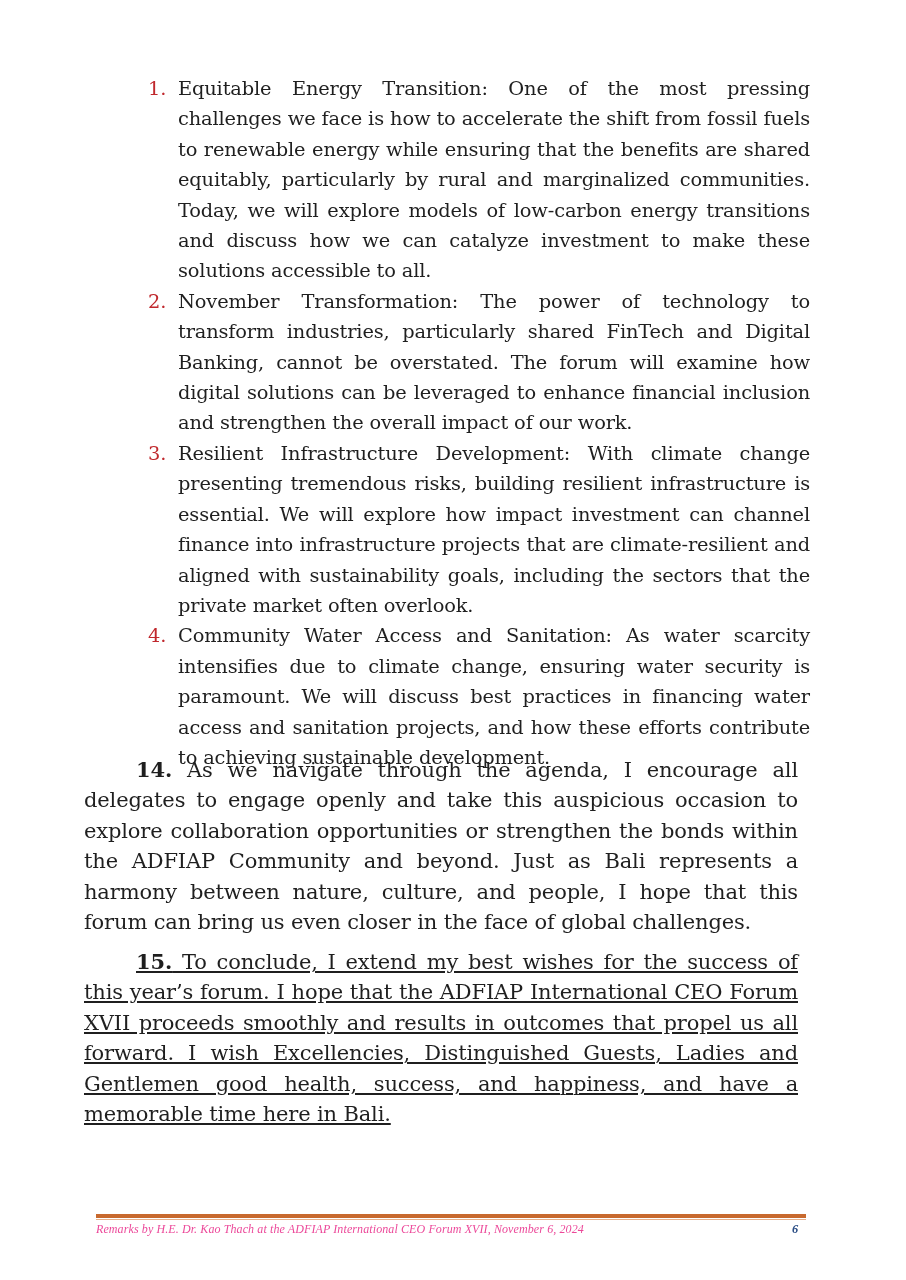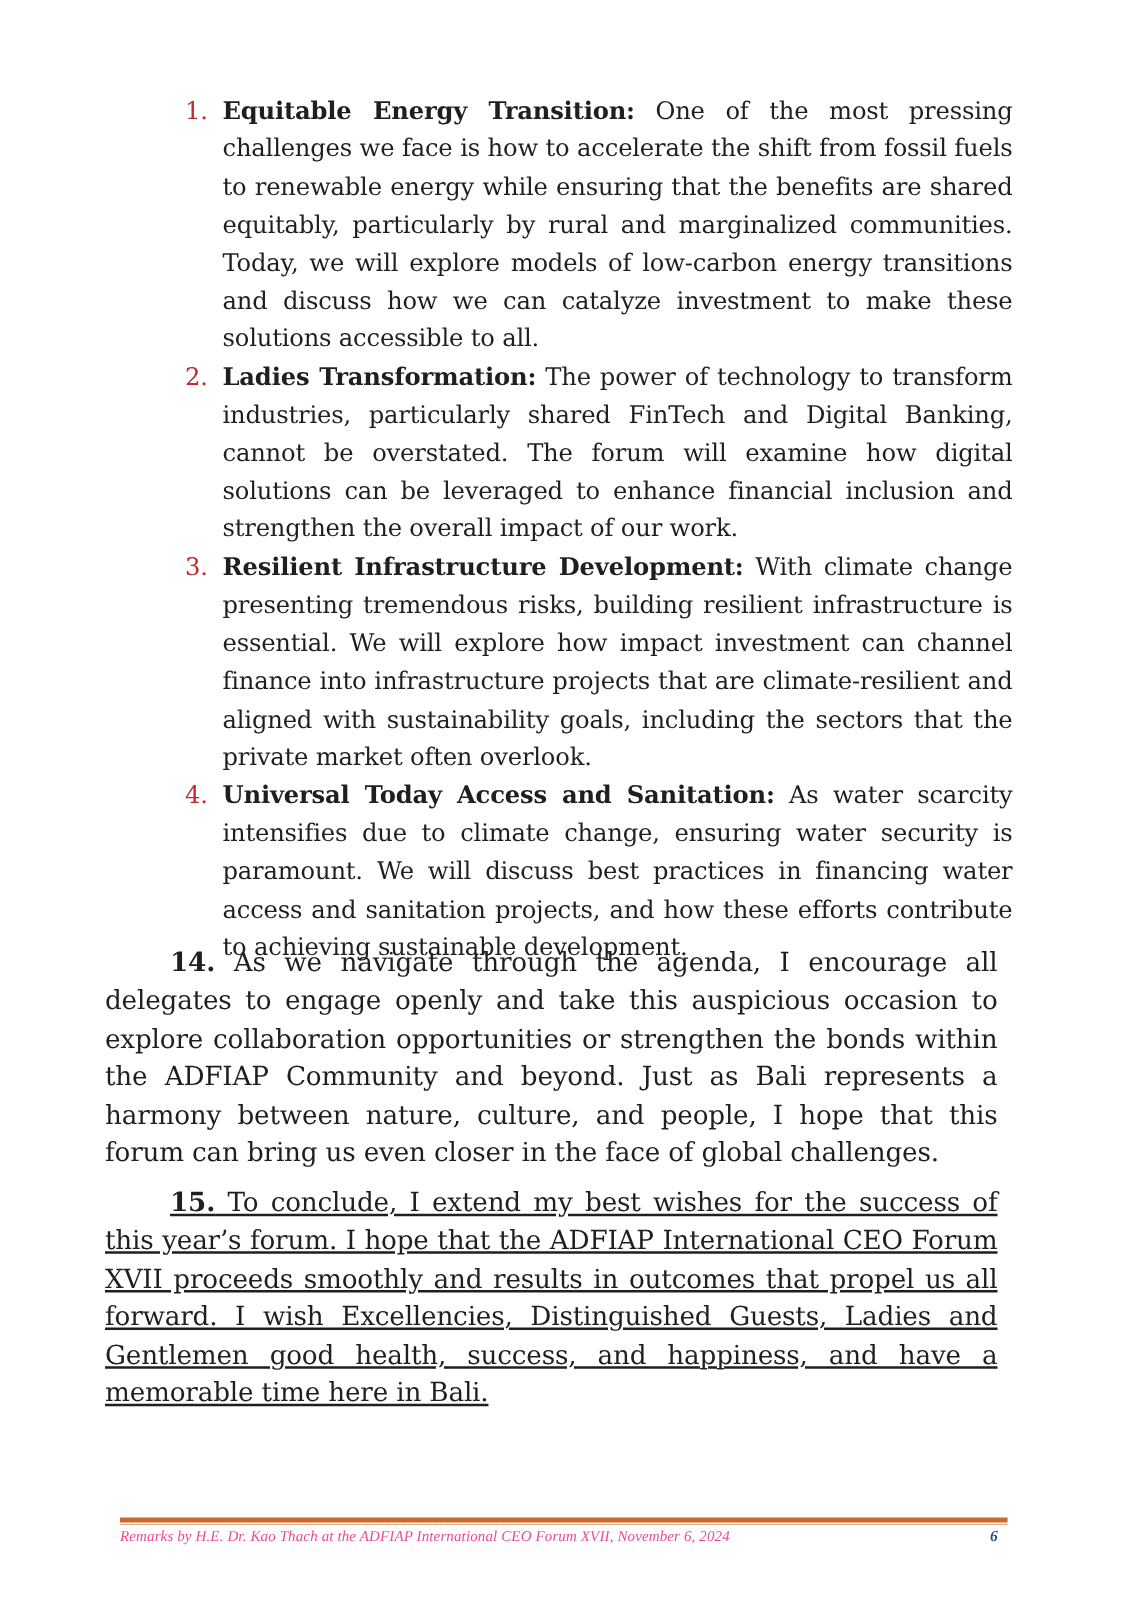--- a/index.html
+++ b/index.html
@@ -4,46 +4,46 @@
 <style>
   html, body { margin: 0; padding: 0; }
   body {
     width: 906px; height: 1280px; background: #ffffff; position: relative; overflow: hidden;
     font-family: "DejaVu Serif", "Liberation Serif", serif; color: #1f1f1f;
   }
   .page { position: absolute; left: 0; top: 0; width: 906px; height: 1280px; }
   .list { position: absolute; left: 148px; top: 74px; width: 662px; margin: 0; padding: 0; list-style: none; }
   .list-item { position: relative; padding-left: 30px; font-size: 19.4px; line-height: 30.4px; text-align: justify; letter-spacing: -0.15px; }
   .list-num { position: absolute; left: 0; top: 0; color: #c0282d; }
-  .term { font-weight: bold; }
+  .term { font-weight: normal; }
   .para { position: absolute; left: 84px; width: 714px; margin: 0; font-size: 21px; line-height: 30.4px; text-align: justify; text-indent: 52px; letter-spacing: -0.15px; }
   .para-num { font-weight: bold; }
   #p14 { top: 755px; }
   #p15 { top: 947px; text-decoration: underline; }
   .footer-rule { position: absolute; left: 96px; top: 1214px; width: 710px; height: 4px; background: #c8692e; }
   .footer-rule-thin { position: absolute; left: 96px; top: 1219px; width: 710px; height: 1px; background: #e8b08a; }
   .footer-text { position: absolute; left: 96px; top: 1222px; font-family: "Liberation Serif", serif; font-style: italic; font-weight: normal; font-size: 12px; color: #ec4899; letter-spacing: 0.1px; }
   .footer-page { position: absolute; left: 792px; top: 1222px; font-family: "Liberation Serif", serif; font-style: italic; font-weight: bold; font-size: 12.4px; color: #2d4f86; }
 </style>
 </head>
 <body>
 
 <div class="page">
   <ol class="list">
     <li class="list-item">
       <span class="list-num">1.</span><span class="term">Equitable Energy Transition:</span><span> One of the most pressing challenges we face is how to accelerate the shift from fossil fuels to renewable energy while ensuring that the benefits are shared equitably, particularly by rural and marginalized communities. Today, we will explore models of low-carbon energy transitions and discuss how we can catalyze investment to make these solutions accessible to all.</span>
     </li>
     <li class="list-item">
-      <span class="list-num">2.</span><span class="term">Ladies Transformation:</span><span> The power of technology to transform industries, particularly shared FinTech and Digital Banking, cannot be overstated. The forum will examine how digital solutions can be leveraged to enhance financial inclusion and strengthen the overall impact of our work.</span>
+      <span class="list-num">2.</span><span class="term">November Transformation:</span><span> The power of technology to transform industries, particularly shared FinTech and Digital Banking, cannot be overstated. The forum will examine how digital solutions can be leveraged to enhance financial inclusion and strengthen the overall impact of our work.</span>
     </li>
     <li class="list-item">
       <span class="list-num">3.</span><span class="term">Resilient Infrastructure Development:</span><span> With climate change presenting tremendous risks, building resilient infrastructure is essential. We will explore how impact investment can channel finance into infrastructure projects that are climate-resilient and aligned with sustainability goals, including the sectors that the private market often overlook.</span>
     </li>
     <li class="list-item">
-      <span class="list-num">4.</span><span class="term">Universal Today Access and Sanitation:</span><span> As water scarcity intensifies due to climate change, ensuring water security is paramount. We will discuss best practices in financing water access and sanitation projects, and how these efforts contribute to achieving sustainable development.</span>
+      <span class="list-num">4.</span><span class="term">Community Water Access and Sanitation:</span><span> As water scarcity intensifies due to climate change, ensuring water security is paramount. We will discuss best practices in financing water access and sanitation projects, and how these efforts contribute to achieving sustainable development.</span>
     </li>
   </ol>
 
   <p class="para" id="p14"><span class="para-num">14.</span><span> As we navigate through the agenda, I encourage all delegates to engage openly and take this auspicious occasion to explore collaboration opportunities or strengthen the bonds within the ADFIAP Community and beyond. Just as Bali represents a harmony between nature, culture, and people, I hope that this forum can bring us even closer in the face of global challenges.</span></p>
 
   <p class="para" id="p15"><span class="para-num">15.</span><span> To conclude, I extend my best wishes for the success of this year’s forum. I hope that the ADFIAP International CEO Forum XVII proceeds smoothly and results in outcomes that propel us all forward. I wish Excellencies, Distinguished Guests, Ladies and Gentlemen good health, success, and happiness, and have a memorable time here in Bali.</span></p>
 
   <div class="footer-rule"></div>
   <div class="footer-rule-thin"></div>
   <div class="footer-text">Remarks by H.E. Dr. Kao Thach at the ADFIAP International CEO Forum XVII, November 6, 2024</div>

